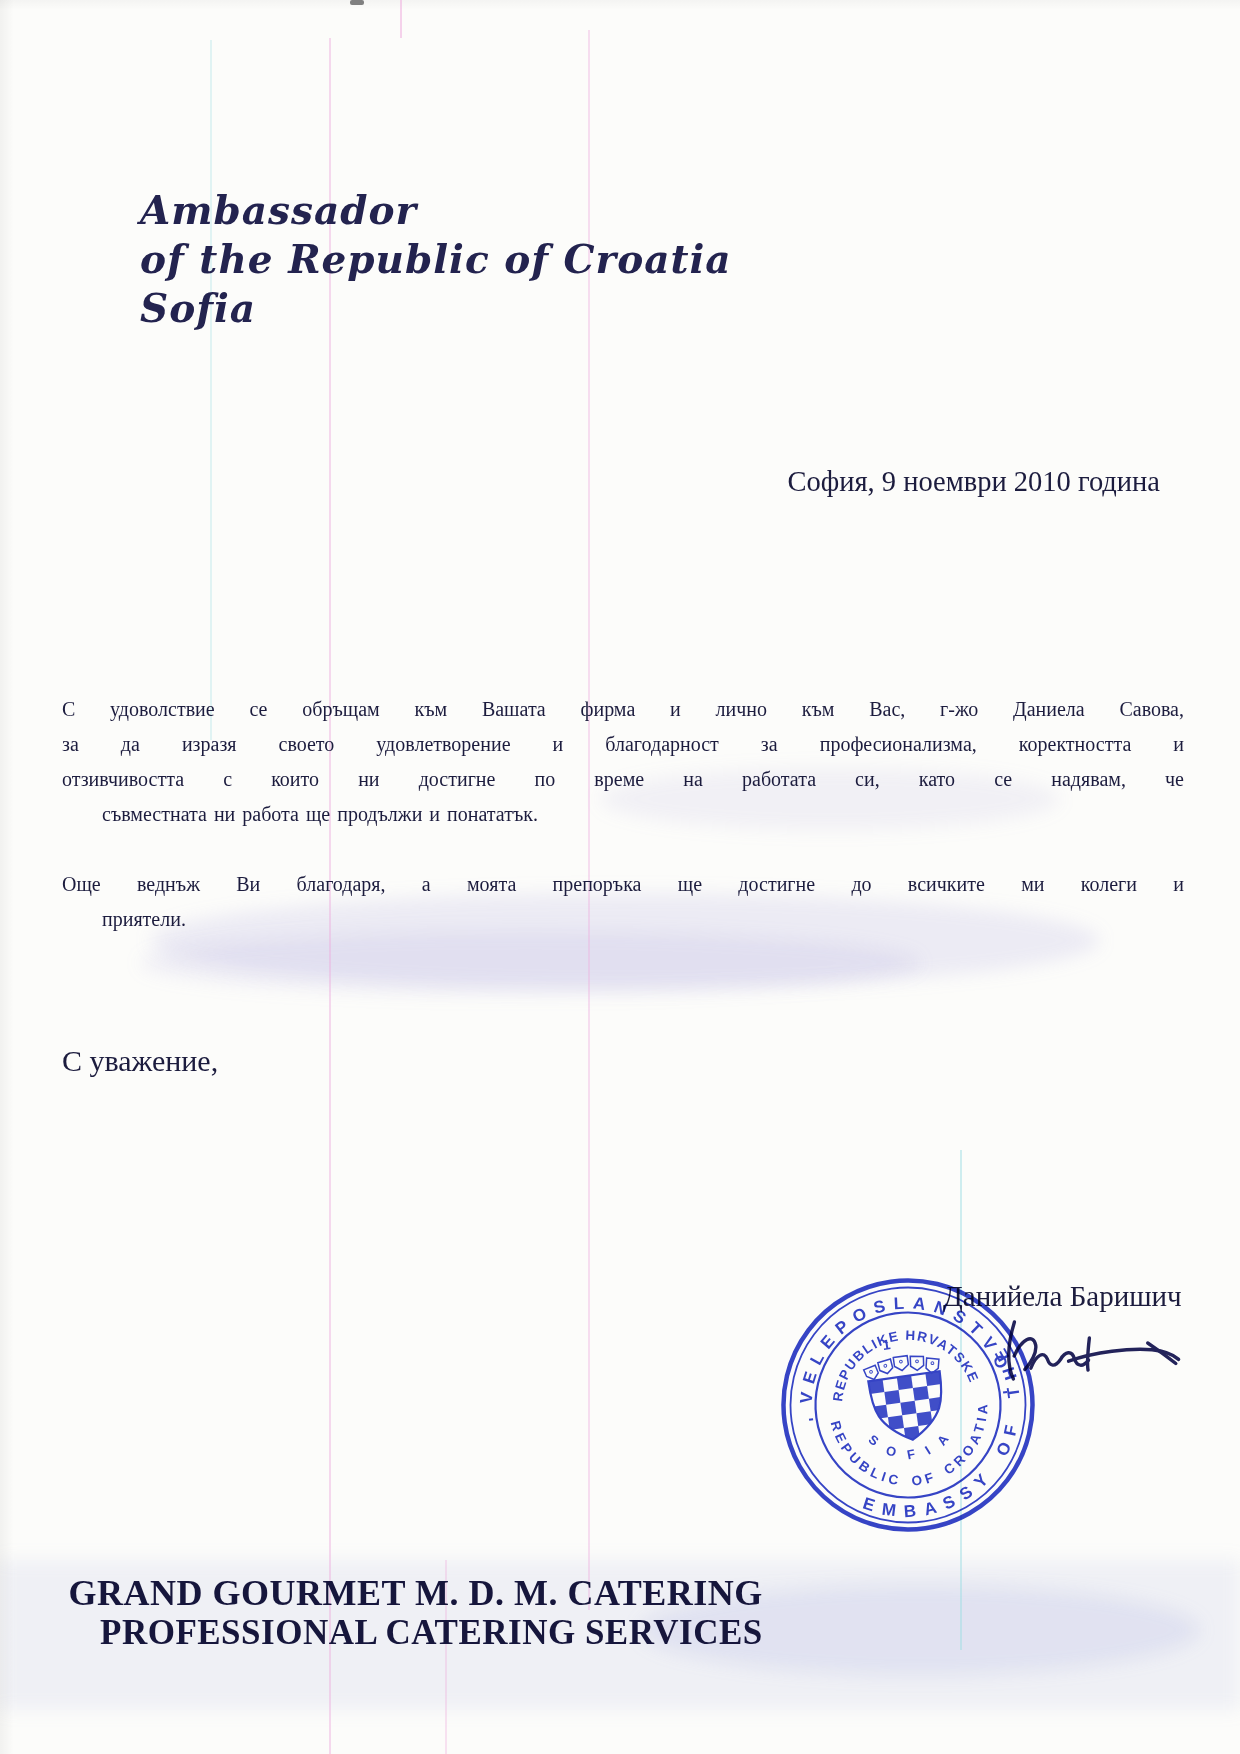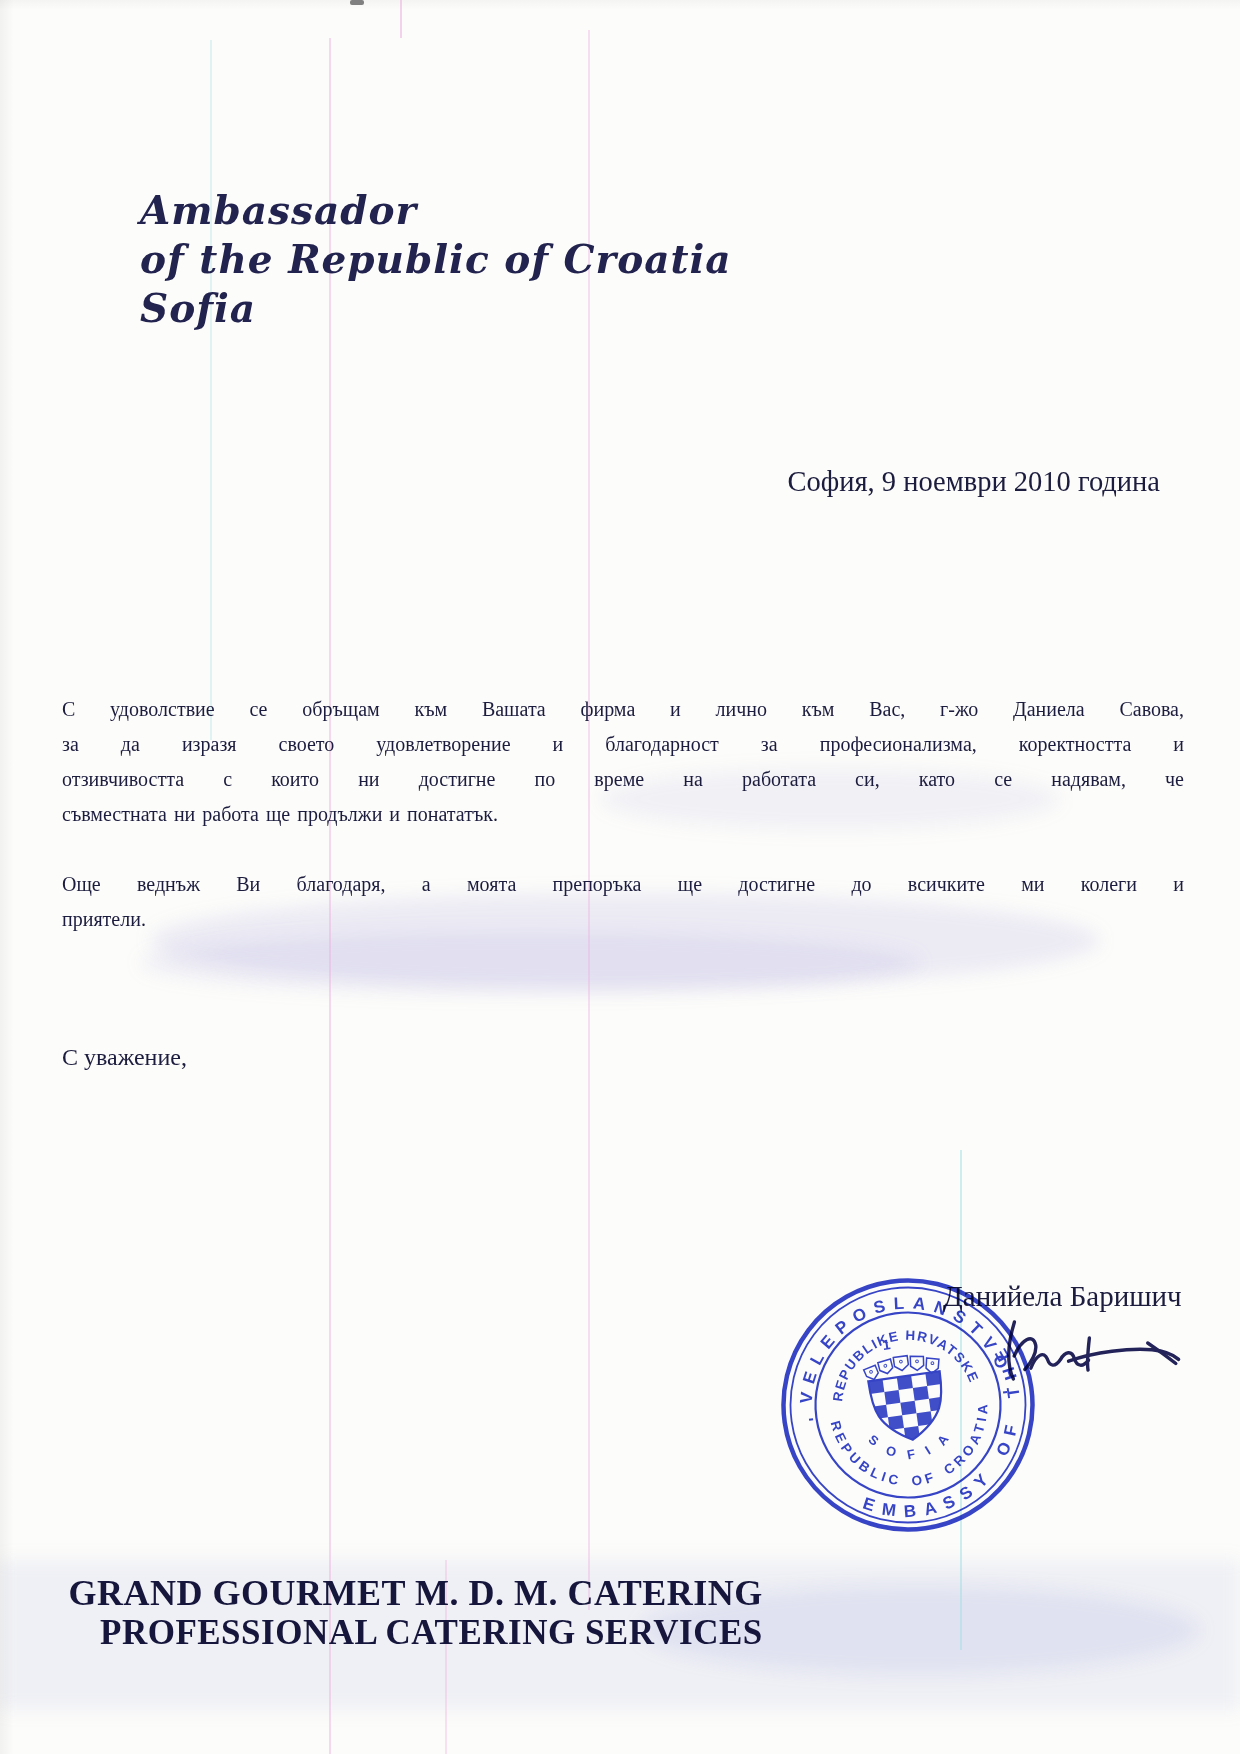--- a/index.html
+++ b/index.html
@@ -30,22 +30,22 @@
   }
   
   .dateline{
     position:absolute; right:80px; top:464px; font-size:28.5px; line-height:36px;
     color:var(--ink); z-index:2;
   }
   
   .body-text{position:absolute; left:62px; top:692px; width:1122px; font-size:20px; line-height:35px; z-index:2; word-spacing:2px;}
   .para + .para{margin-top:35px;}
   .jline{text-align:justify; text-align-last:justify;}
-  .jline.last{text-align-last:left;}
-  .closing{position:absolute; left:62px; top:1044px; font-size:24px; z-index:2;}
+  .jline.last{text-align-last:left;margin-left:40px;}
+  .closing{position:absolute; left:62px; top:1044px; font-size:30px; z-index:2;}
   .signatory{position:absolute; left:943px; top:1280px; font-size:29px; z-index:2;}
   
   .stamp{position:absolute; left:766px; top:1263px; width:284px; height:284px; z-index:3;
          mix-blend-mode:multiply; opacity:.95; filter:blur(0.25px);}
   .stamp circle{fill:none; stroke:var(--stamp);}
   .stamp .c1{stroke-width:4.5px;} .stamp .c2{stroke-width:1.8px;} .stamp .c3{stroke-width:2.2px;}
   .stamp text{fill:var(--stamp); font-family:"Liberation Sans", sans-serif; font-weight:700;}
   .t-outer{font-size:17px; letter-spacing:8px;}
   .t-outer-b{font-size:17px; letter-spacing:9px; word-spacing:7px;}
   .t-inner{font-size:13.5px; letter-spacing:1.5px;}

